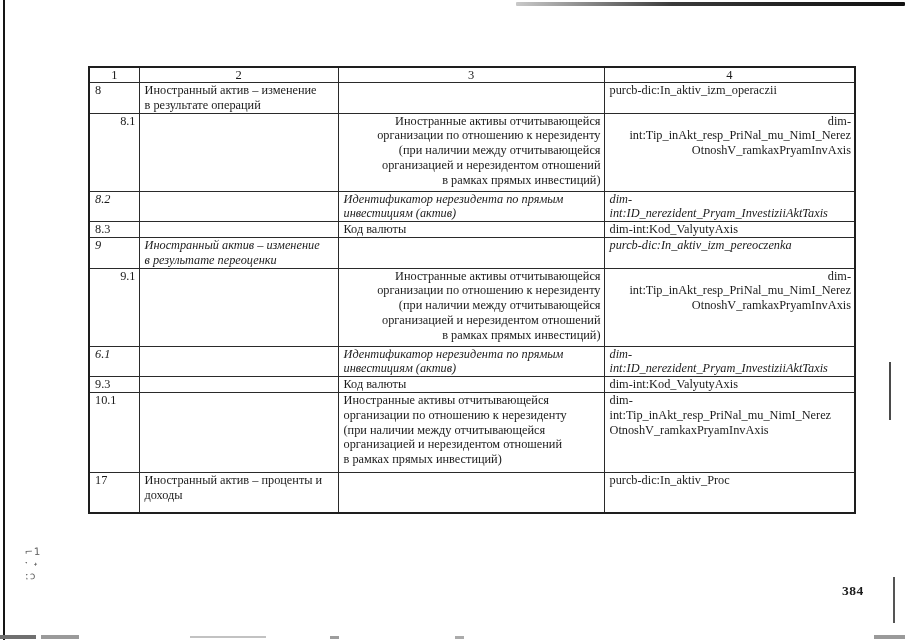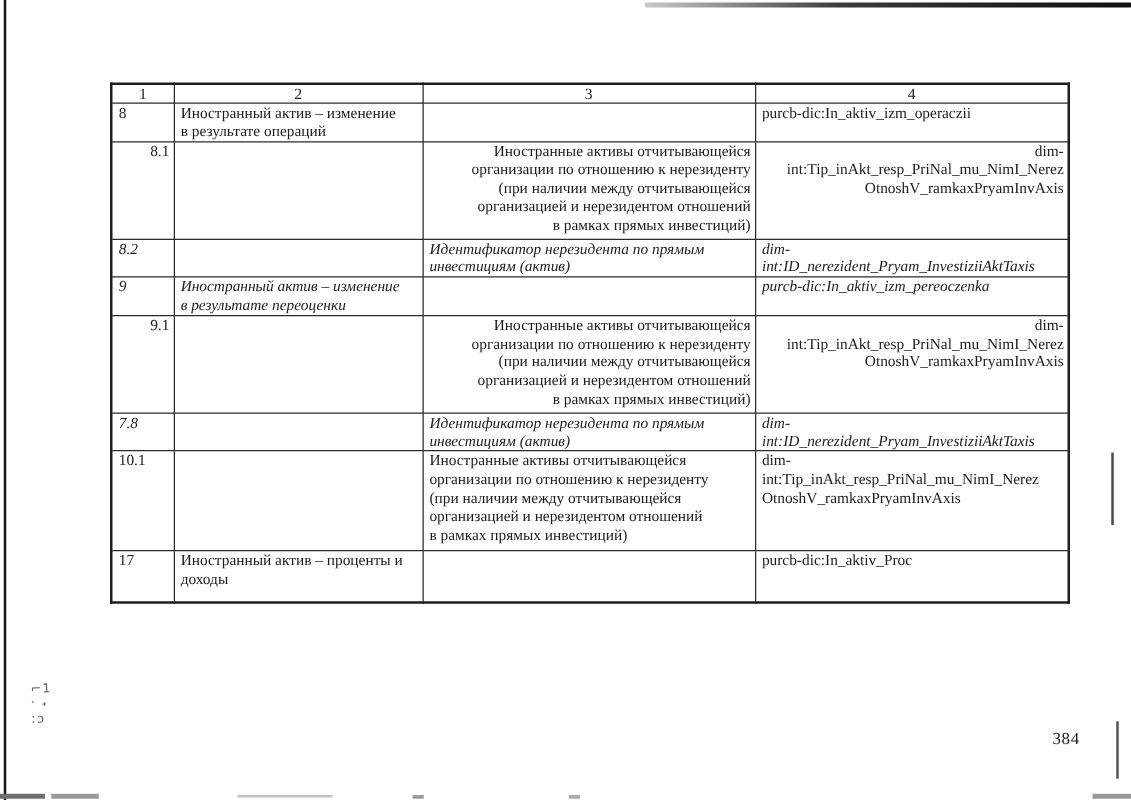--- a/index.html
+++ b/index.html
@@ -97,20 +97,21 @@
   tr.h-1l   { height: 15px; }
   tr.h-5lb  { height: 80px; }
   tr.h-last { height: 41px; }
 
   .page-number {
     position: absolute;
     left: 842px; top: 583px;
     font-size: 13.5px;
     color: #1b1b1b;
     letter-spacing: 0.5px;
+    font-weight: bold;
   }
 </style>
 </head>
 <body>
 
 <div class="page">
 
   <div class="left-edge-line"></div>
   <div class="top-scan-bar"></div>
 
@@ -148,46 +149,58 @@
 OtnoshV_ramkaxPryamInvAxis</td>
     </tr>
     <tr class="h-2lb">
       <td>8.2</td>
       <td></td>
       <td>Идентификатор нерезидента по прямым
 инвестициям (актив)</td>
       <td>dim-
 int:ID_nerezident_Pryam_InvestiziiAktTaxis</td>
     </tr>
+    <tr class="h-1l">
+      <td>8.3</td>
+      <td></td>
+      <td>Код валюты</td>
+      <td>dim-int:Kod_ValyutyAxis</td>
+    </tr>
     <tr class="h-2lb">
       <td>9</td>
       <td>Иностранный актив – изменение
 в результате переоценки</td>
       <td></td>
       <td>purcb-dic:In_aktiv_izm_pereoczenka</td>
     </tr>
     <tr class="h-5l">
       <td>9.1</td>
       <td></td>
       <td>Иностранные активы отчитывающейся
 организации по отношению к нерезиденту
 (при наличии между отчитывающейся
 организацией и нерезидентом отношений
 в рамках прямых инвестиций)</td>
       <td>dim-
 int:Tip_inAkt_resp_PriNal_mu_NimI_Nerez
 OtnoshV_ramkaxPryamInvAxis</td>
     </tr>
     <tr class="h-2lb">
-      <td>7.8</td>
+      <td>6.1</td>
       <td></td>
       <td>Идентификатор нерезидента по прямым
 инвестициям (актив)</td>
       <td>dim-
 int:ID_nerezident_Pryam_InvestiziiAktTaxis</td>
+    </tr>
+    <tr class="h-1l">
+      <td>9.3</td>
+      <td></td>
+      <td>Код валюты</td>
+      <td>dim-int:Kod_ValyutyAxis</td>
     </tr>
     <tr class="h-5lb">
       <td>10.1</td>
       <td></td>
       <td>Иностранные активы отчитывающейся
 организации по отношению к нерезиденту
 (при наличии между отчитывающейся
 организацией и нерезидентом отношений
 в рамках прямых инвестиций)</td>
       <td>dim-

